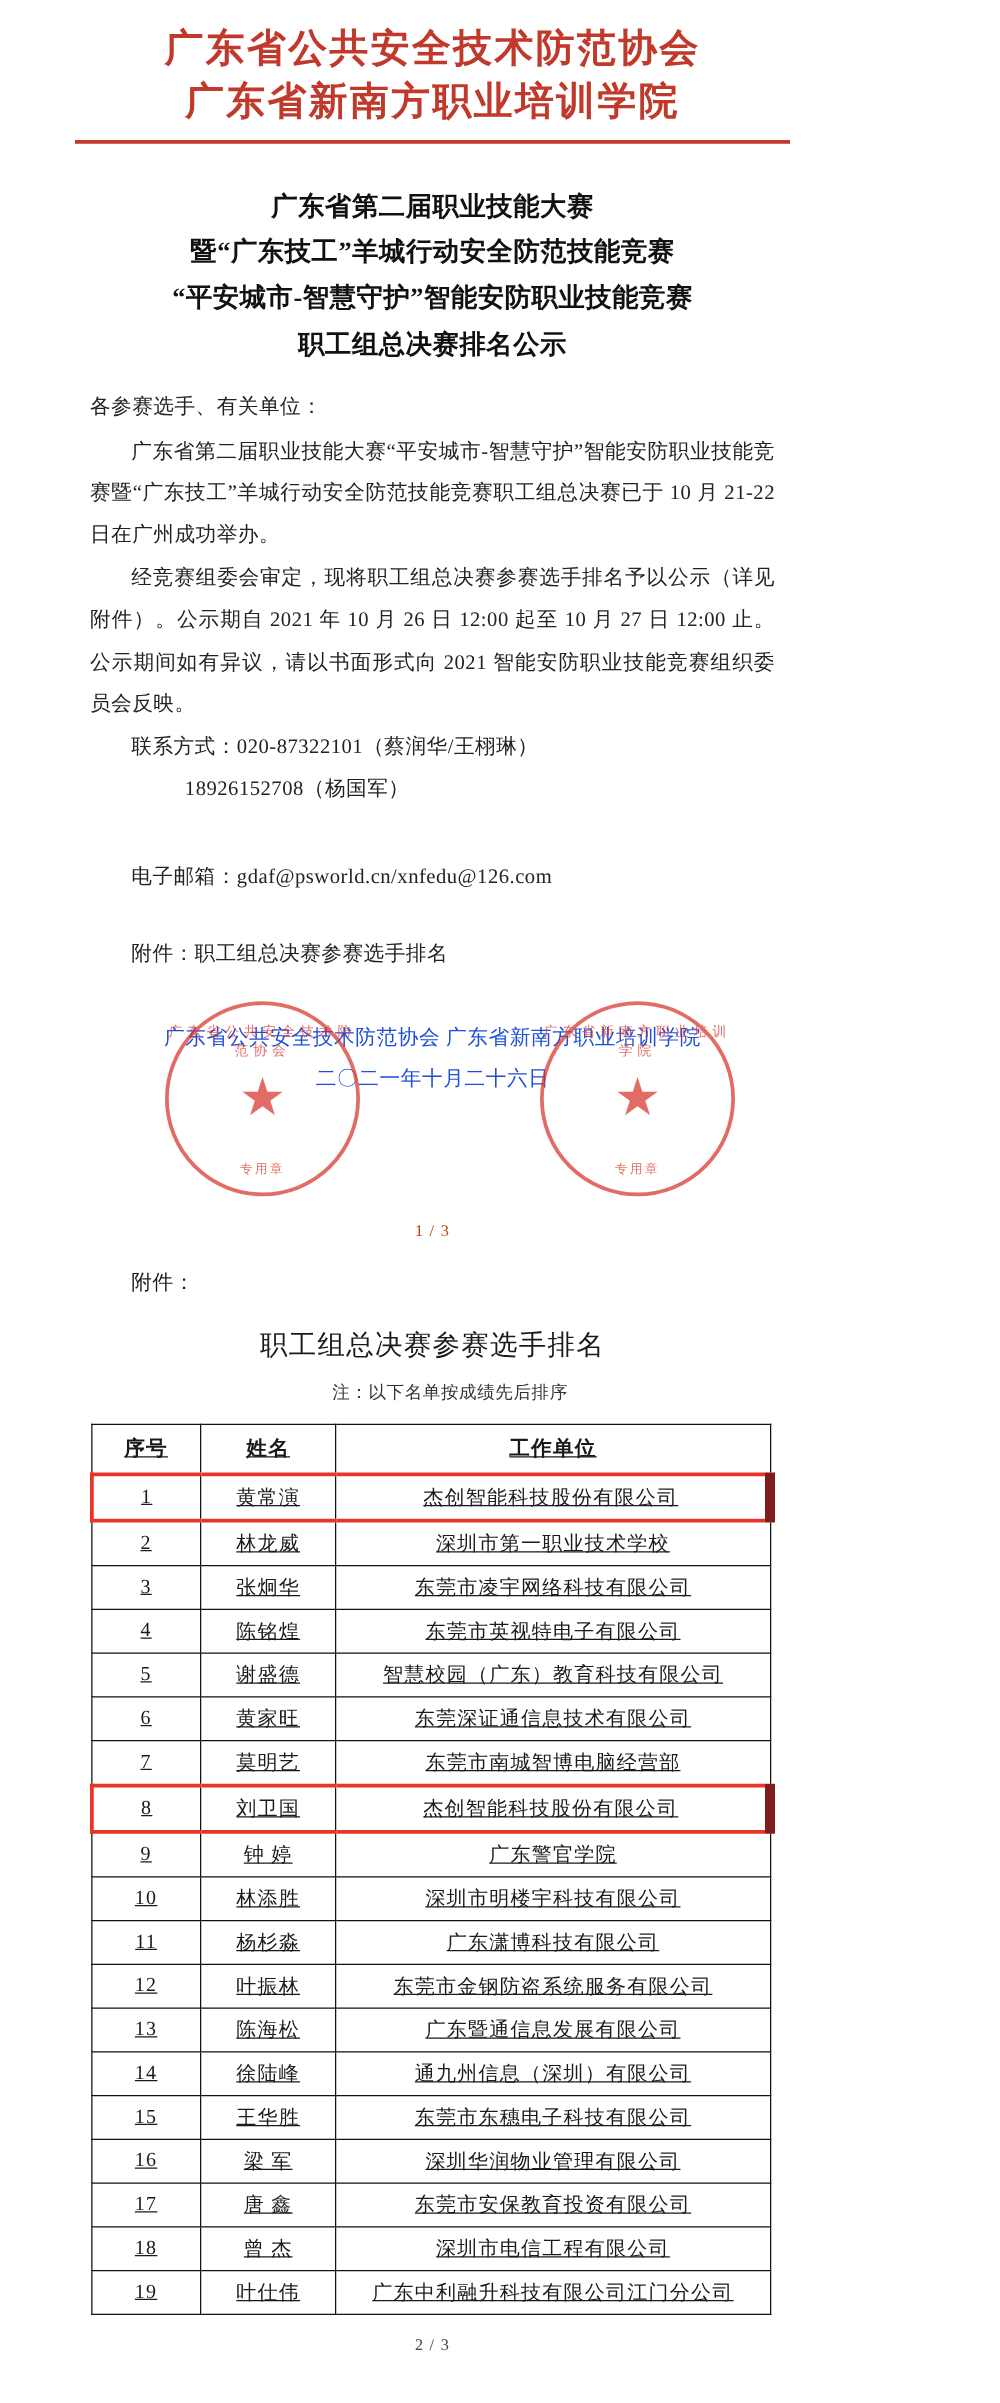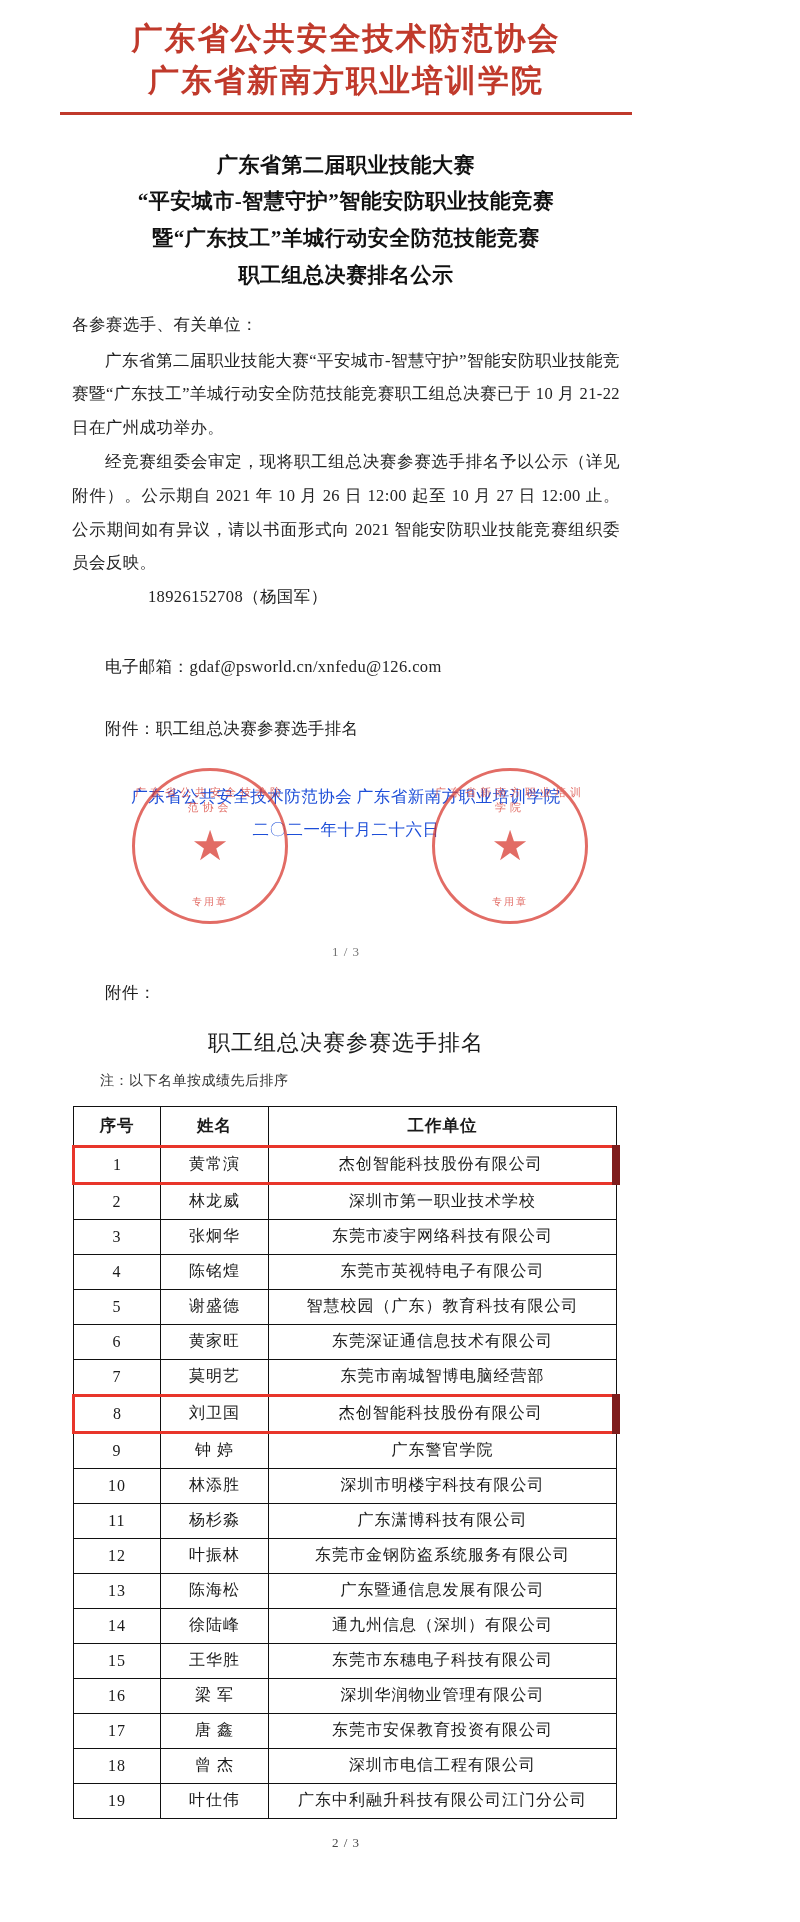--- a/index.html
+++ b/index.html
@@ -125,21 +125,21 @@
     right: 0;
     bottom: 12px;
     text-align: center;
     font-size: 10px;
     color: #d7342a;
     letter-spacing: 2px;
   }
   .page-num {
     text-align: center;
     font-size: 13px;
-    color: #737373;
+    color: #c2410c;
     margin-top: 14px;
     letter-spacing: 1px;
   }
   
   .page2 {
     margin-top: 22px;
   }
   .attach-label {
     margin: 0 72px;
     font-size: 16.5px;
@@ -152,24 +152,26 @@
     font-weight: normal;
     margin: 24px 0 14px 0;
     letter-spacing: 1px;
   }
   .table-note {
     margin: 0 72px 10px 72px;
     font-size: 14px;
     text-indent: 2em;
     color: #333;
     letter-spacing: 0.5px;
+    text-align: center;
   }
   .rank-table-wrap {
     margin: 16px 72px;
     position: relative;
+    text-decoration: underline;
   }
   table.rank {
     width: 100%;
     border-collapse: collapse;
     table-layout: fixed;
   }
   table.rank th, table.rank td {
     border: 1px solid #111;
     text-align: center;
     font-size: 16px;
@@ -209,29 +211,30 @@
 <div class="page">
 
   <div class="letterhead">
     <div class="letterhead-line">广东省公共安全技术防范协会</div>
     <div class="letterhead-line">广东省新南方职业培训学院</div>
     <div class="hr-red"></div>
   </div>
 
   <div class="doc-title">
     <div class="t">广东省第二届职业技能大赛</div>
+    <div class="t">暨“广东技工”羊城行动安全防范技能竞赛</div>
     <div class="t">“平安城市-智慧守护”智能安防职业技能竞赛</div>
-    <div class="t">暨“广东技工”羊城行动安全防范技能竞赛</div>
     <div class="t">职工组总决赛排名公示</div>
   </div>
 
   <div class="body-wrap">
     <div class="salutation">各参赛选手、有关单位：</div>
     <div class="para">广东省第二届职业技能大赛“平安城市-智慧守护”智能安防职业技能竞赛暨“广东技工”羊城行动安全防范技能竞赛职工组总决赛已于 10 月 21-22 日在广州成功举办。</div>
     <div class="para">经竞赛组委会审定，现将职工组总决赛参赛选手排名予以公示（详见附件）。公示期自 2021 年 10 月 26 日 12:00 起至 10 月 27 日 12:00 止。公示期间如有异议，请以书面形式向 2021 智能安防职业技能竞赛组织委员会反映。</div>
+    <div class="contact-line">联系方式：020-87322101（蔡润华/王栩琳）</div>
     <div class="contact-line indent-more">18926152708（杨国军）</div>
     <div class="email-line">电子邮箱：gdaf@psworld.cn/xnfedu@126.com</div>
     <div class="attach-line">附件：职工组总决赛参赛选手排名</div>
   </div>
 
   <div class="sign-block">
     <div class="seal left">
       <div class="seal-text">广东省公共安全技术防范协会</div>
       <div class="star">★</div>
       <div class="seal-bottom">专用章</div>

